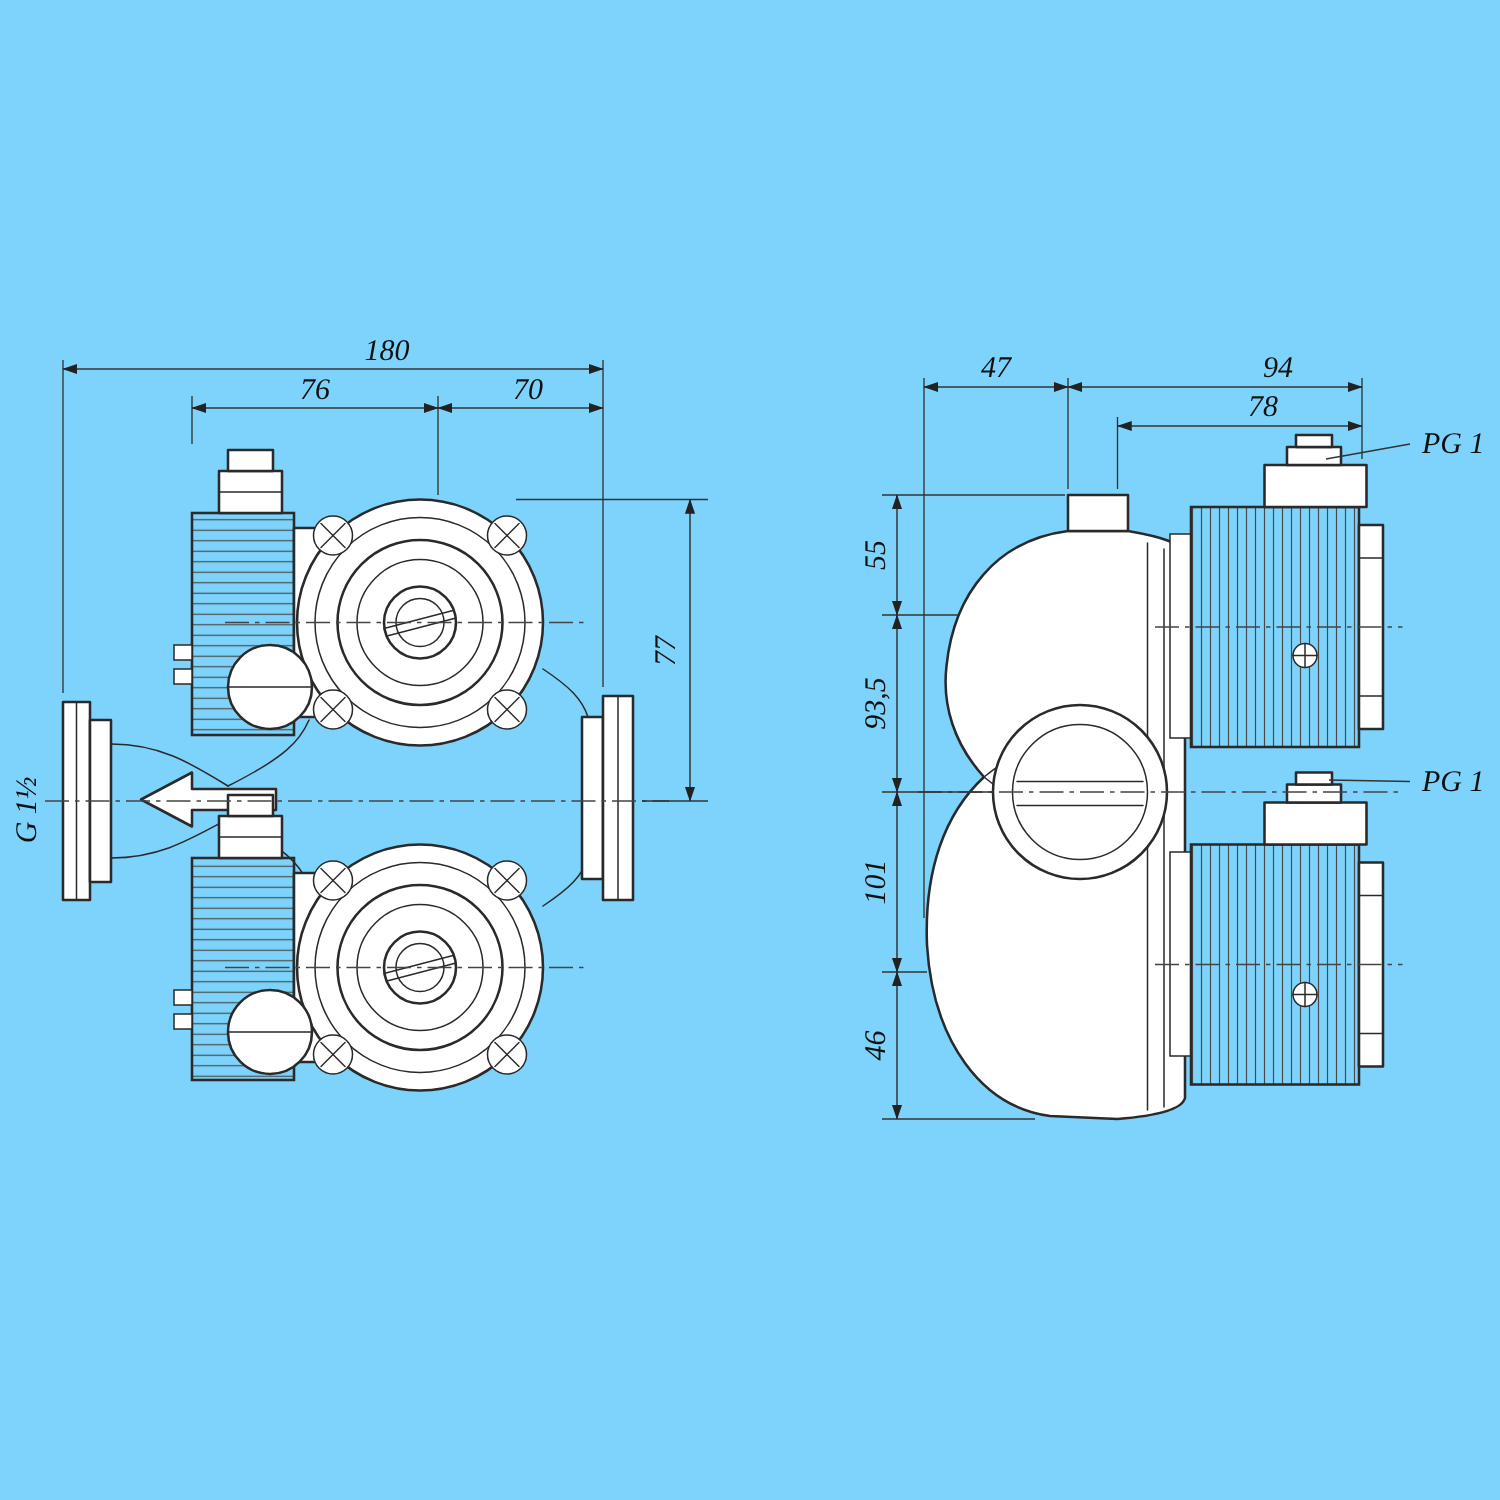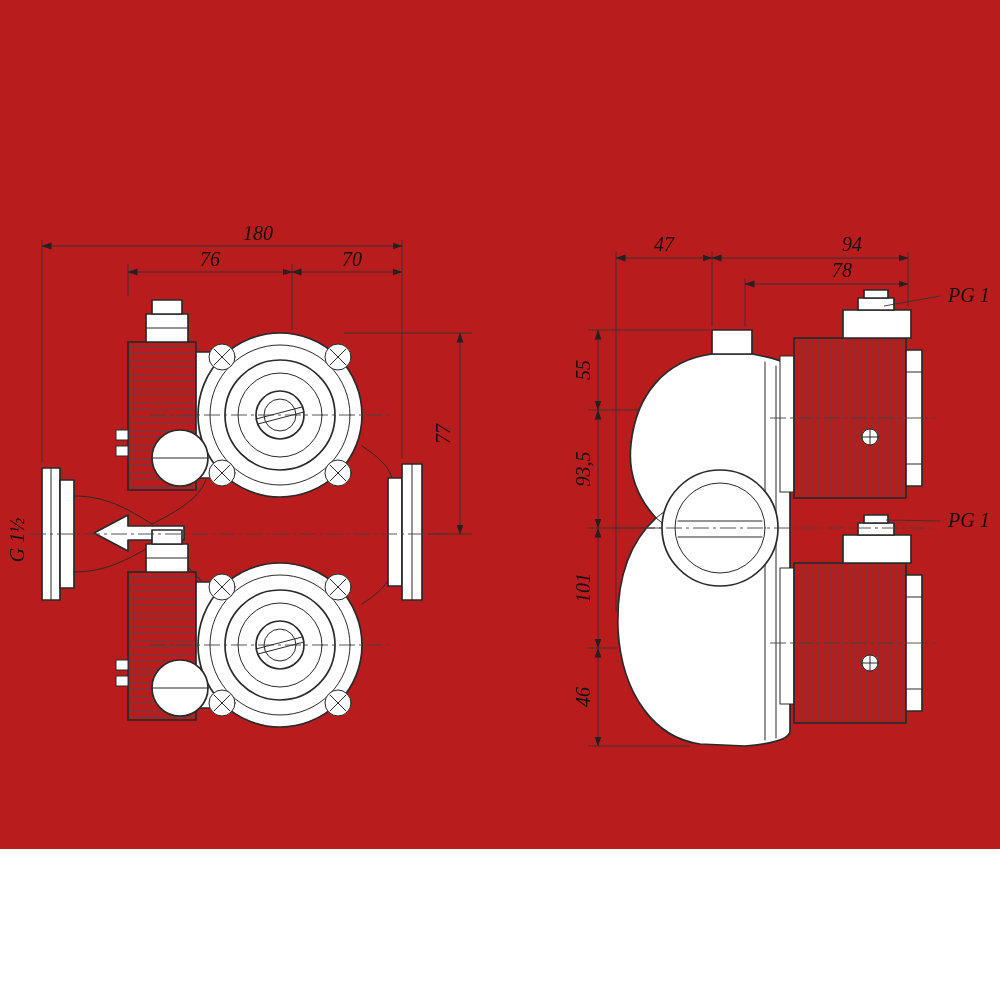--- a/index.html
+++ b/index.html
@@ -1,16 +1,16 @@
 <!DOCTYPE html>
 <html><head>
 <meta charset="utf-8">
 <style>
   html,body{margin:0;padding:0;background:#ffffff;}
-  .page{width:1000px;height:849px;background:#b91c1c;position:relative;overflow:hidden;}
+  .page{width:1000px;height:1000px;background:#7dd3fc;position:relative;overflow:hidden;}
   svg{display:block;}
   .outline{stroke:#2a2a2a;stroke-width:1.7;fill:none;stroke-linejoin:round;stroke-linecap:round;}
   .thin{stroke:#2a2a2a;stroke-width:1;fill:none;stroke-linecap:round;}
   .white{fill:#ffffff;}
   .dim{stroke:#333;stroke-width:1;fill:none;}
   .ext{stroke:#333;stroke-width:.9;}
   .lead{stroke:#333;stroke-width:.9;}
   .center{stroke:#444;stroke-width:.9;stroke-dasharray:16 4 3 4;fill:none;}
   text.dim-t{font:italic 20px "Liberation Serif", serif;fill:#111;}
 </style>

